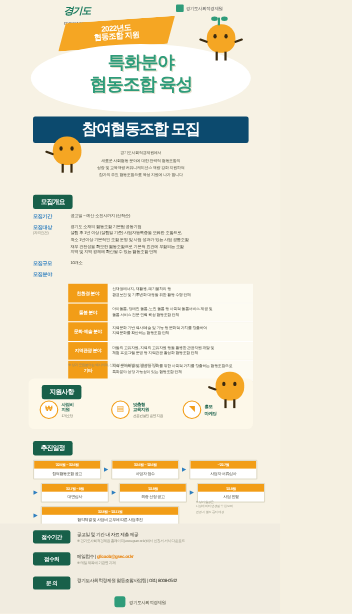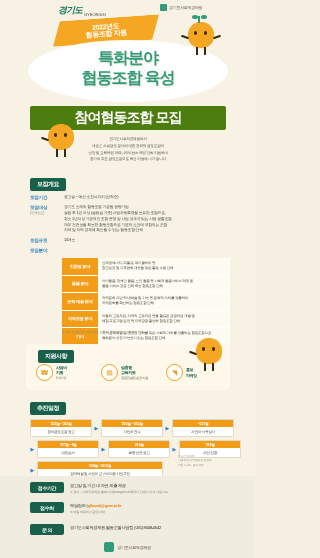--- a/index.html
+++ b/index.html
@@ -7,21 +7,21 @@
     width:255px;height:558px;
     font-family:"Liberation Sans","DejaVu Sans",sans-serif;
     background:#f5f0e1;
     overflow:hidden;
     position:relative;
   }
   .poster{position:relative;width:255px;height:558px;background:#f7f2e4;overflow:hidden;}
 
   
   .logobar{position:absolute;top:0;left:0;width:255px;height:18px;background:#f7f2e4;}
-  .logo-left{position:absolute;left:58px;top:4px;display:flex;align-items:flex-end;gap:2px;}
+  .logo-left{position:absolute;left:58px;top:4px;display:flex;align-items:flex-start;gap:2px;flex-direction:column;}
   .logo-gg{font-size:9px;font-weight:bold;color:#1a7a5e;letter-spacing:-1px;font-style:italic;}
   .logo-gg-sub{font-size:4px;color:#444;}
   .logo-right{position:absolute;left:160px;top:4px;display:flex;align-items:center;gap:2px;}
   .logo-mark{width:7px;height:7px;background:#2f9c7a;border-radius:1px;}
   .logo-right-text{font-size:4px;color:#555;letter-spacing:-.3px;}
 
   
   .hero{position:relative;height:150px;}
   .ribbon{
     position:absolute;left:52px;top:18px;width:108px;height:25px;
@@ -39,21 +39,21 @@
     background:#ffffff;border-radius:50%;
   }
   .title{position:absolute;left:28px;top:48px;width:200px;text-align:center;}
   .title-l1{font-size:16px;font-weight:bold;color:#2f9c7a;letter-spacing:-1px;line-height:1.25;
             text-shadow:1px 1px 0 #e8e2d0;}
   .title-l2{font-size:16px;font-weight:bold;color:#2f9c7a;letter-spacing:-1px;line-height:1.25;
             text-shadow:1px 1px 0 #e8e2d0;font-family:Liberation Serif, serif;}
 
   .greenbar{
     position:absolute;left:30px;top:106px;width:196px;height:24px;
-    background:#4d7c0f;border-radius:2px;
+    background:#0c4a6e;border-radius:2px;
     display:flex;align-items:center;justify-content:center;
   }
   .greenbar span{font-size:14px;font-weight:bold;color:#fff;letter-spacing:-1px;}
 
   
   .mascot{position:absolute;}
   .m-body{width:26px;height:26px;background:#f5a623;border-radius:48% 48% 45% 45%;position:relative;}
   .m-eye{position:absolute;top:9px;width:3px;height:4px;background:#3a2a10;border-radius:50%;}
   .m-eye.l{left:6px;} .m-eye.r{left:16px;}
   .m-sprout{position:absolute;top:-6px;left:10px;width:2px;height:7px;background:#2f9c7a;}

